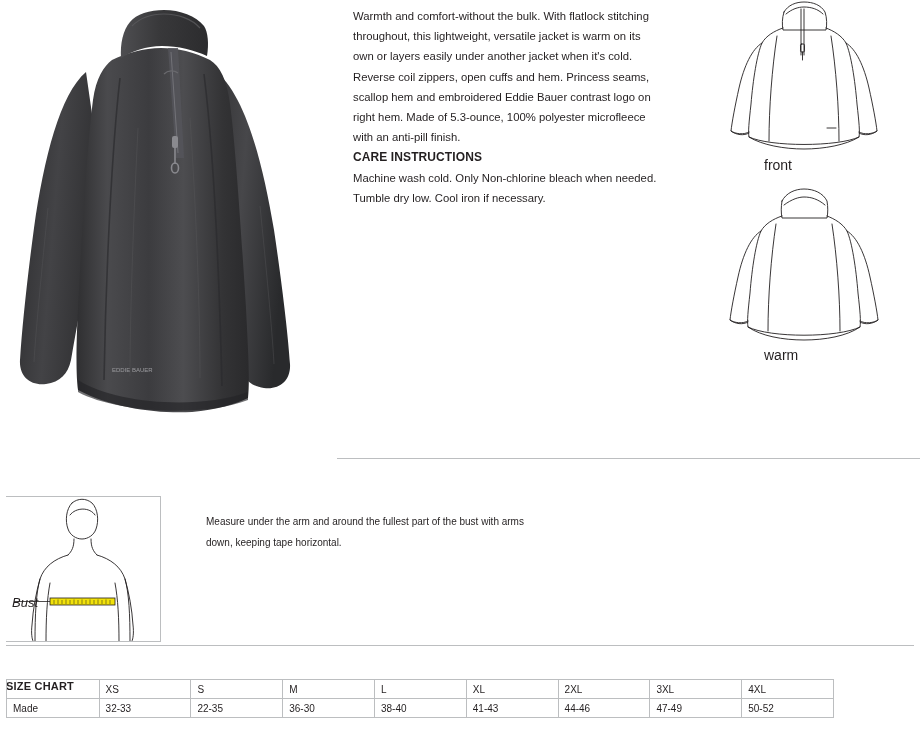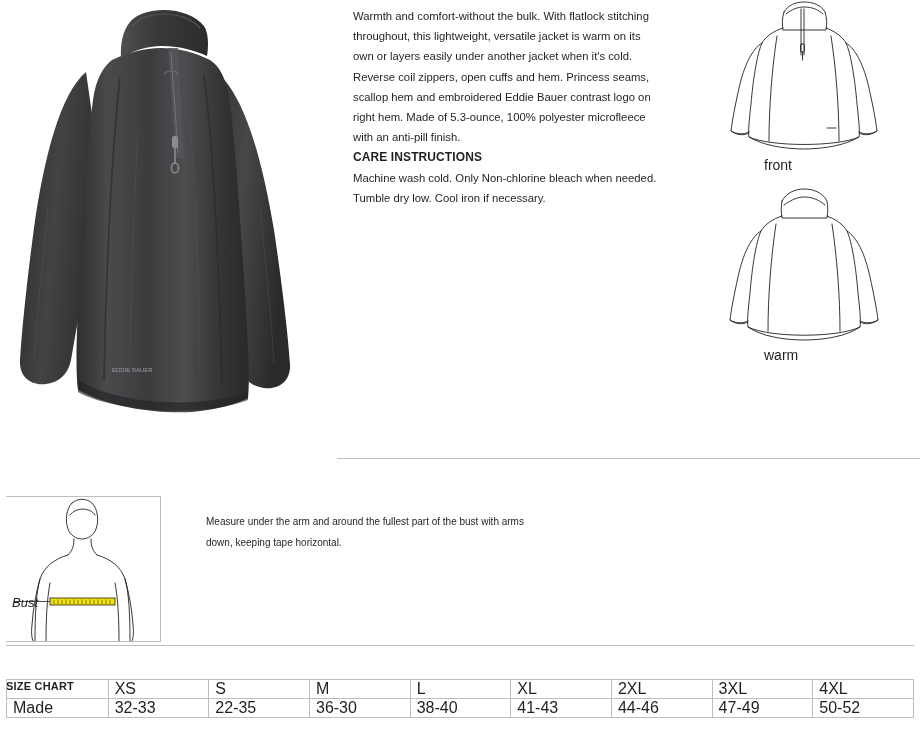--- a/index.html
+++ b/index.html
@@ -136,23 +136,23 @@
     font-size: 11px;
     font-weight: bold;
     letter-spacing: .2px;
     color: #231f20;
     margin-top: 28px;
   }
   #size-table {
     position: absolute;
     left: 6px;
     top: 679px;
-    width: 908px;
+    width: 828px;
     border-collapse: collapse;
-    font-size: 16px;
+    font-size: 10px;
   }
   #size-table td {
     border: 1px solid #bcbec0;
     height: 19px;
     padding: 0 0 0 6px;
     color: #231f20;
     vertical-align: middle;
     white-space: nowrap;
   }
   #size-table td.corner { width: 101px; }

